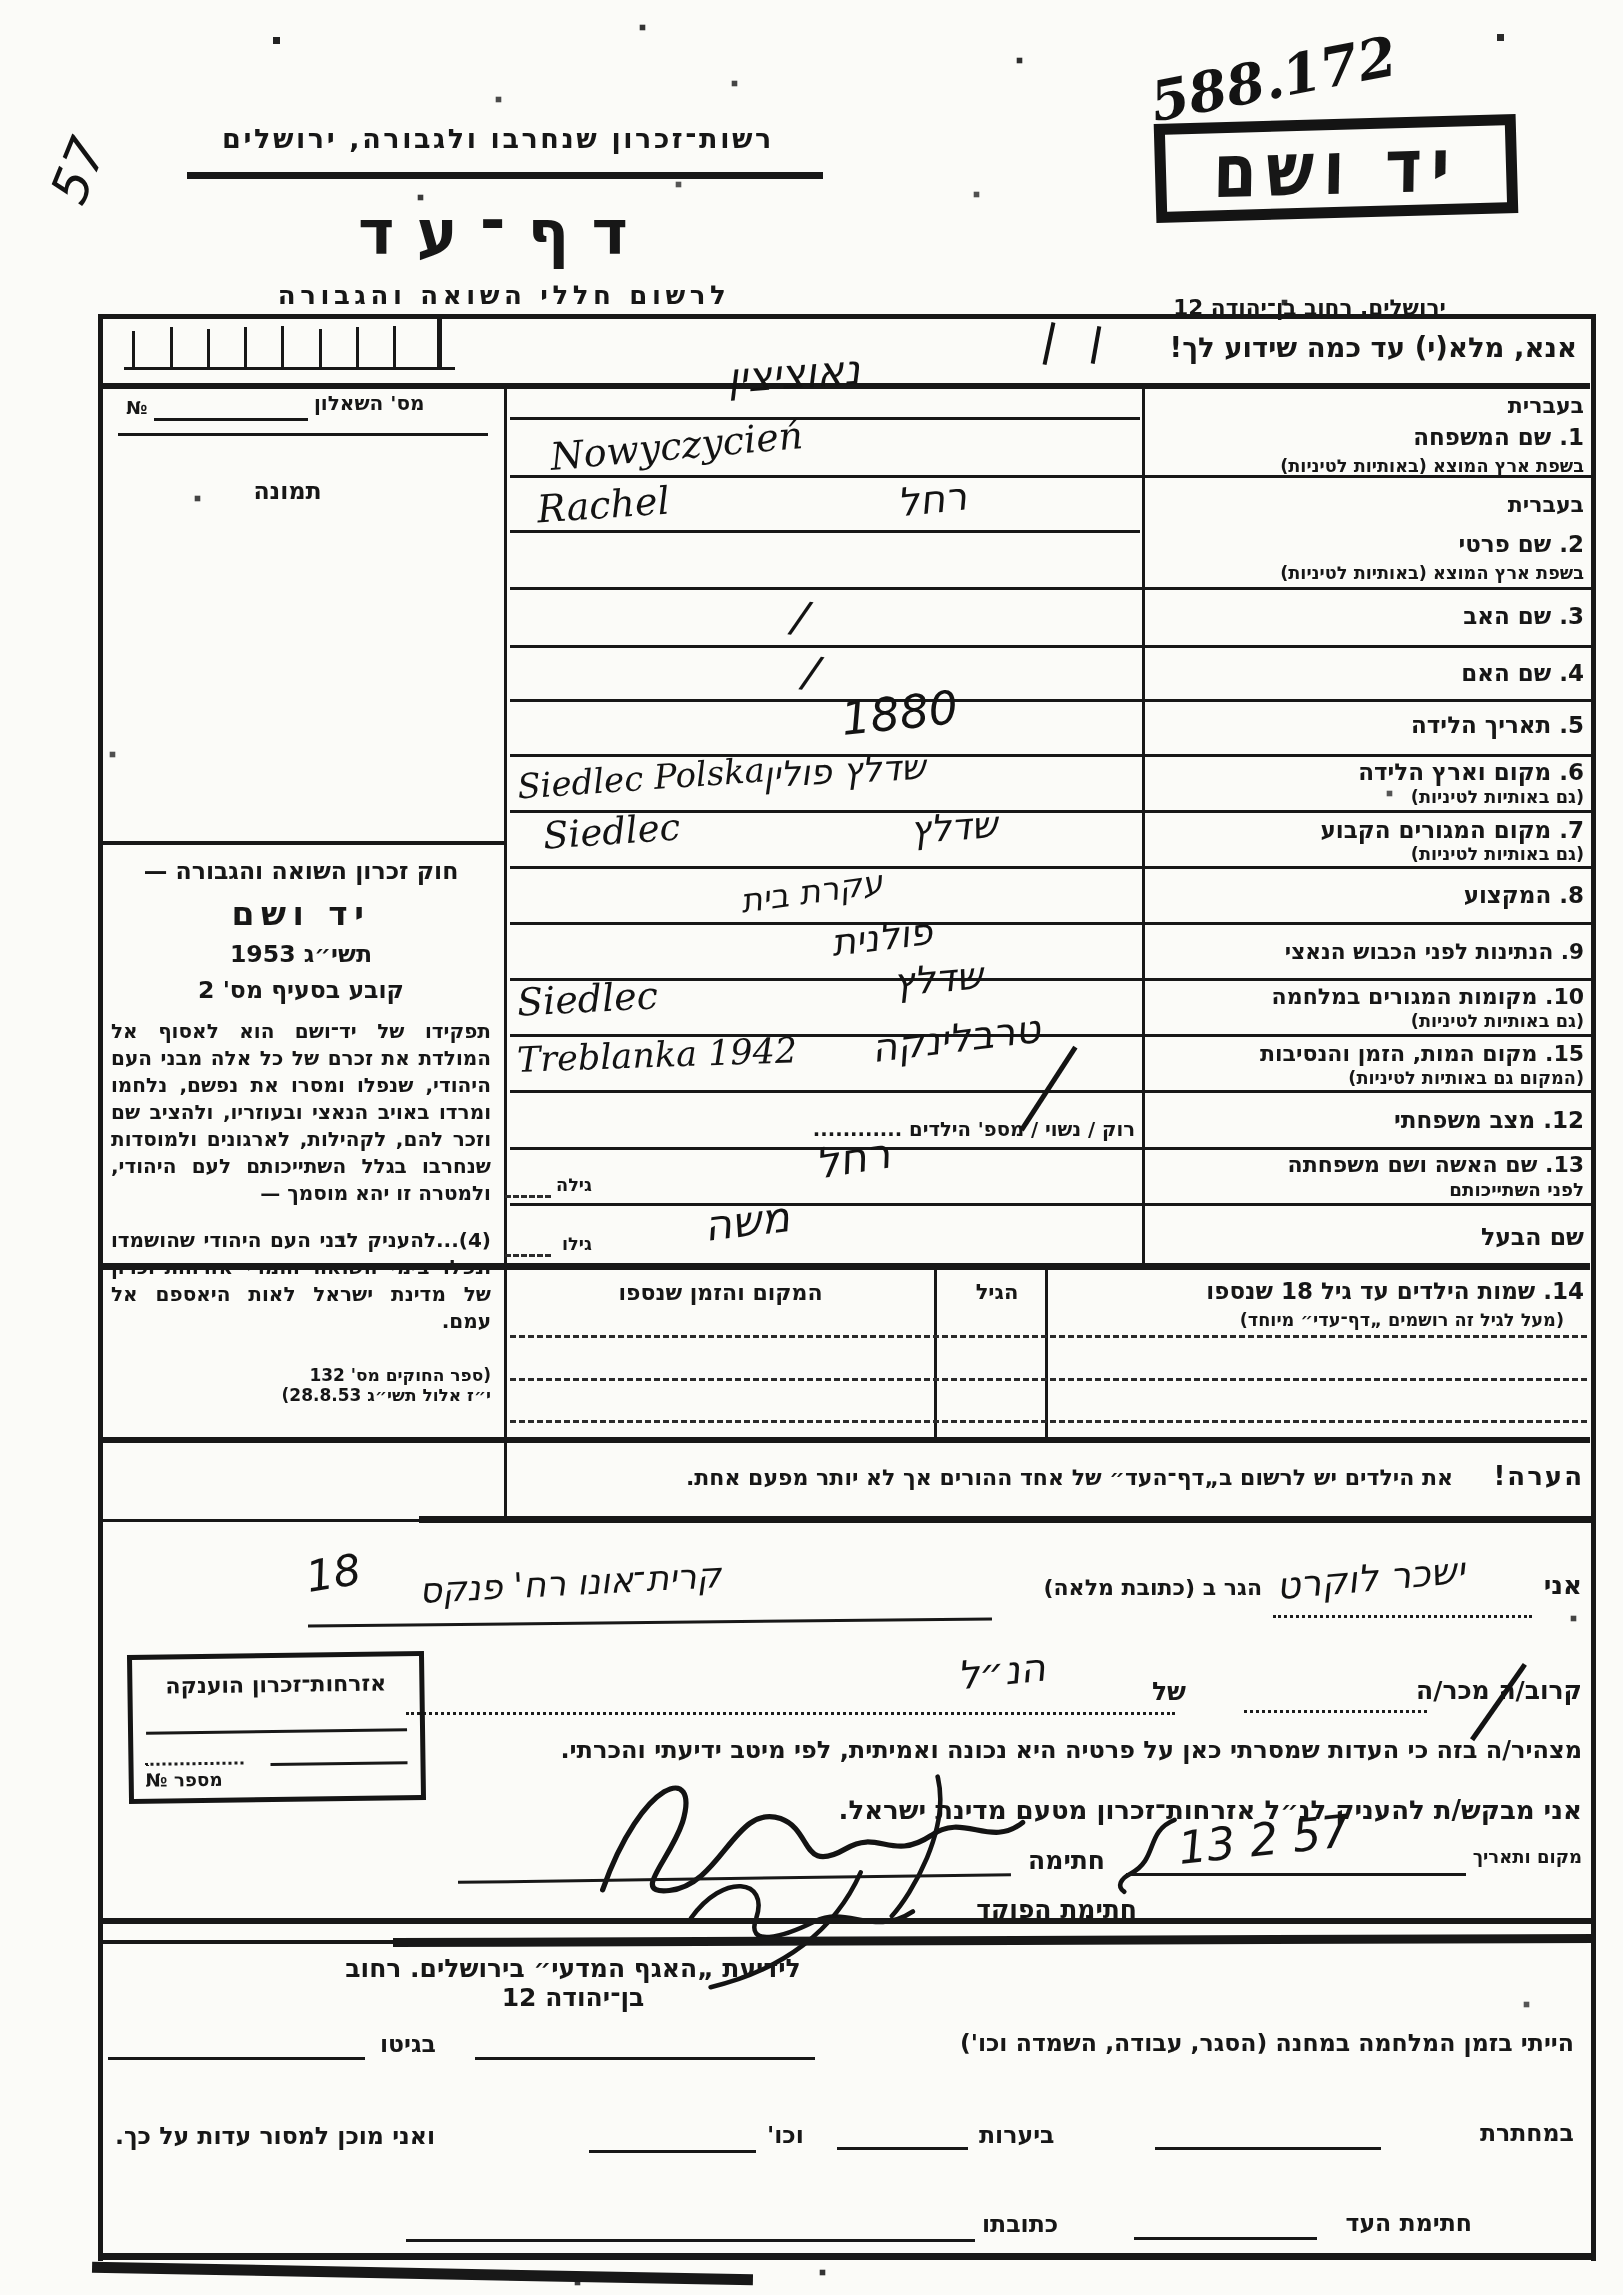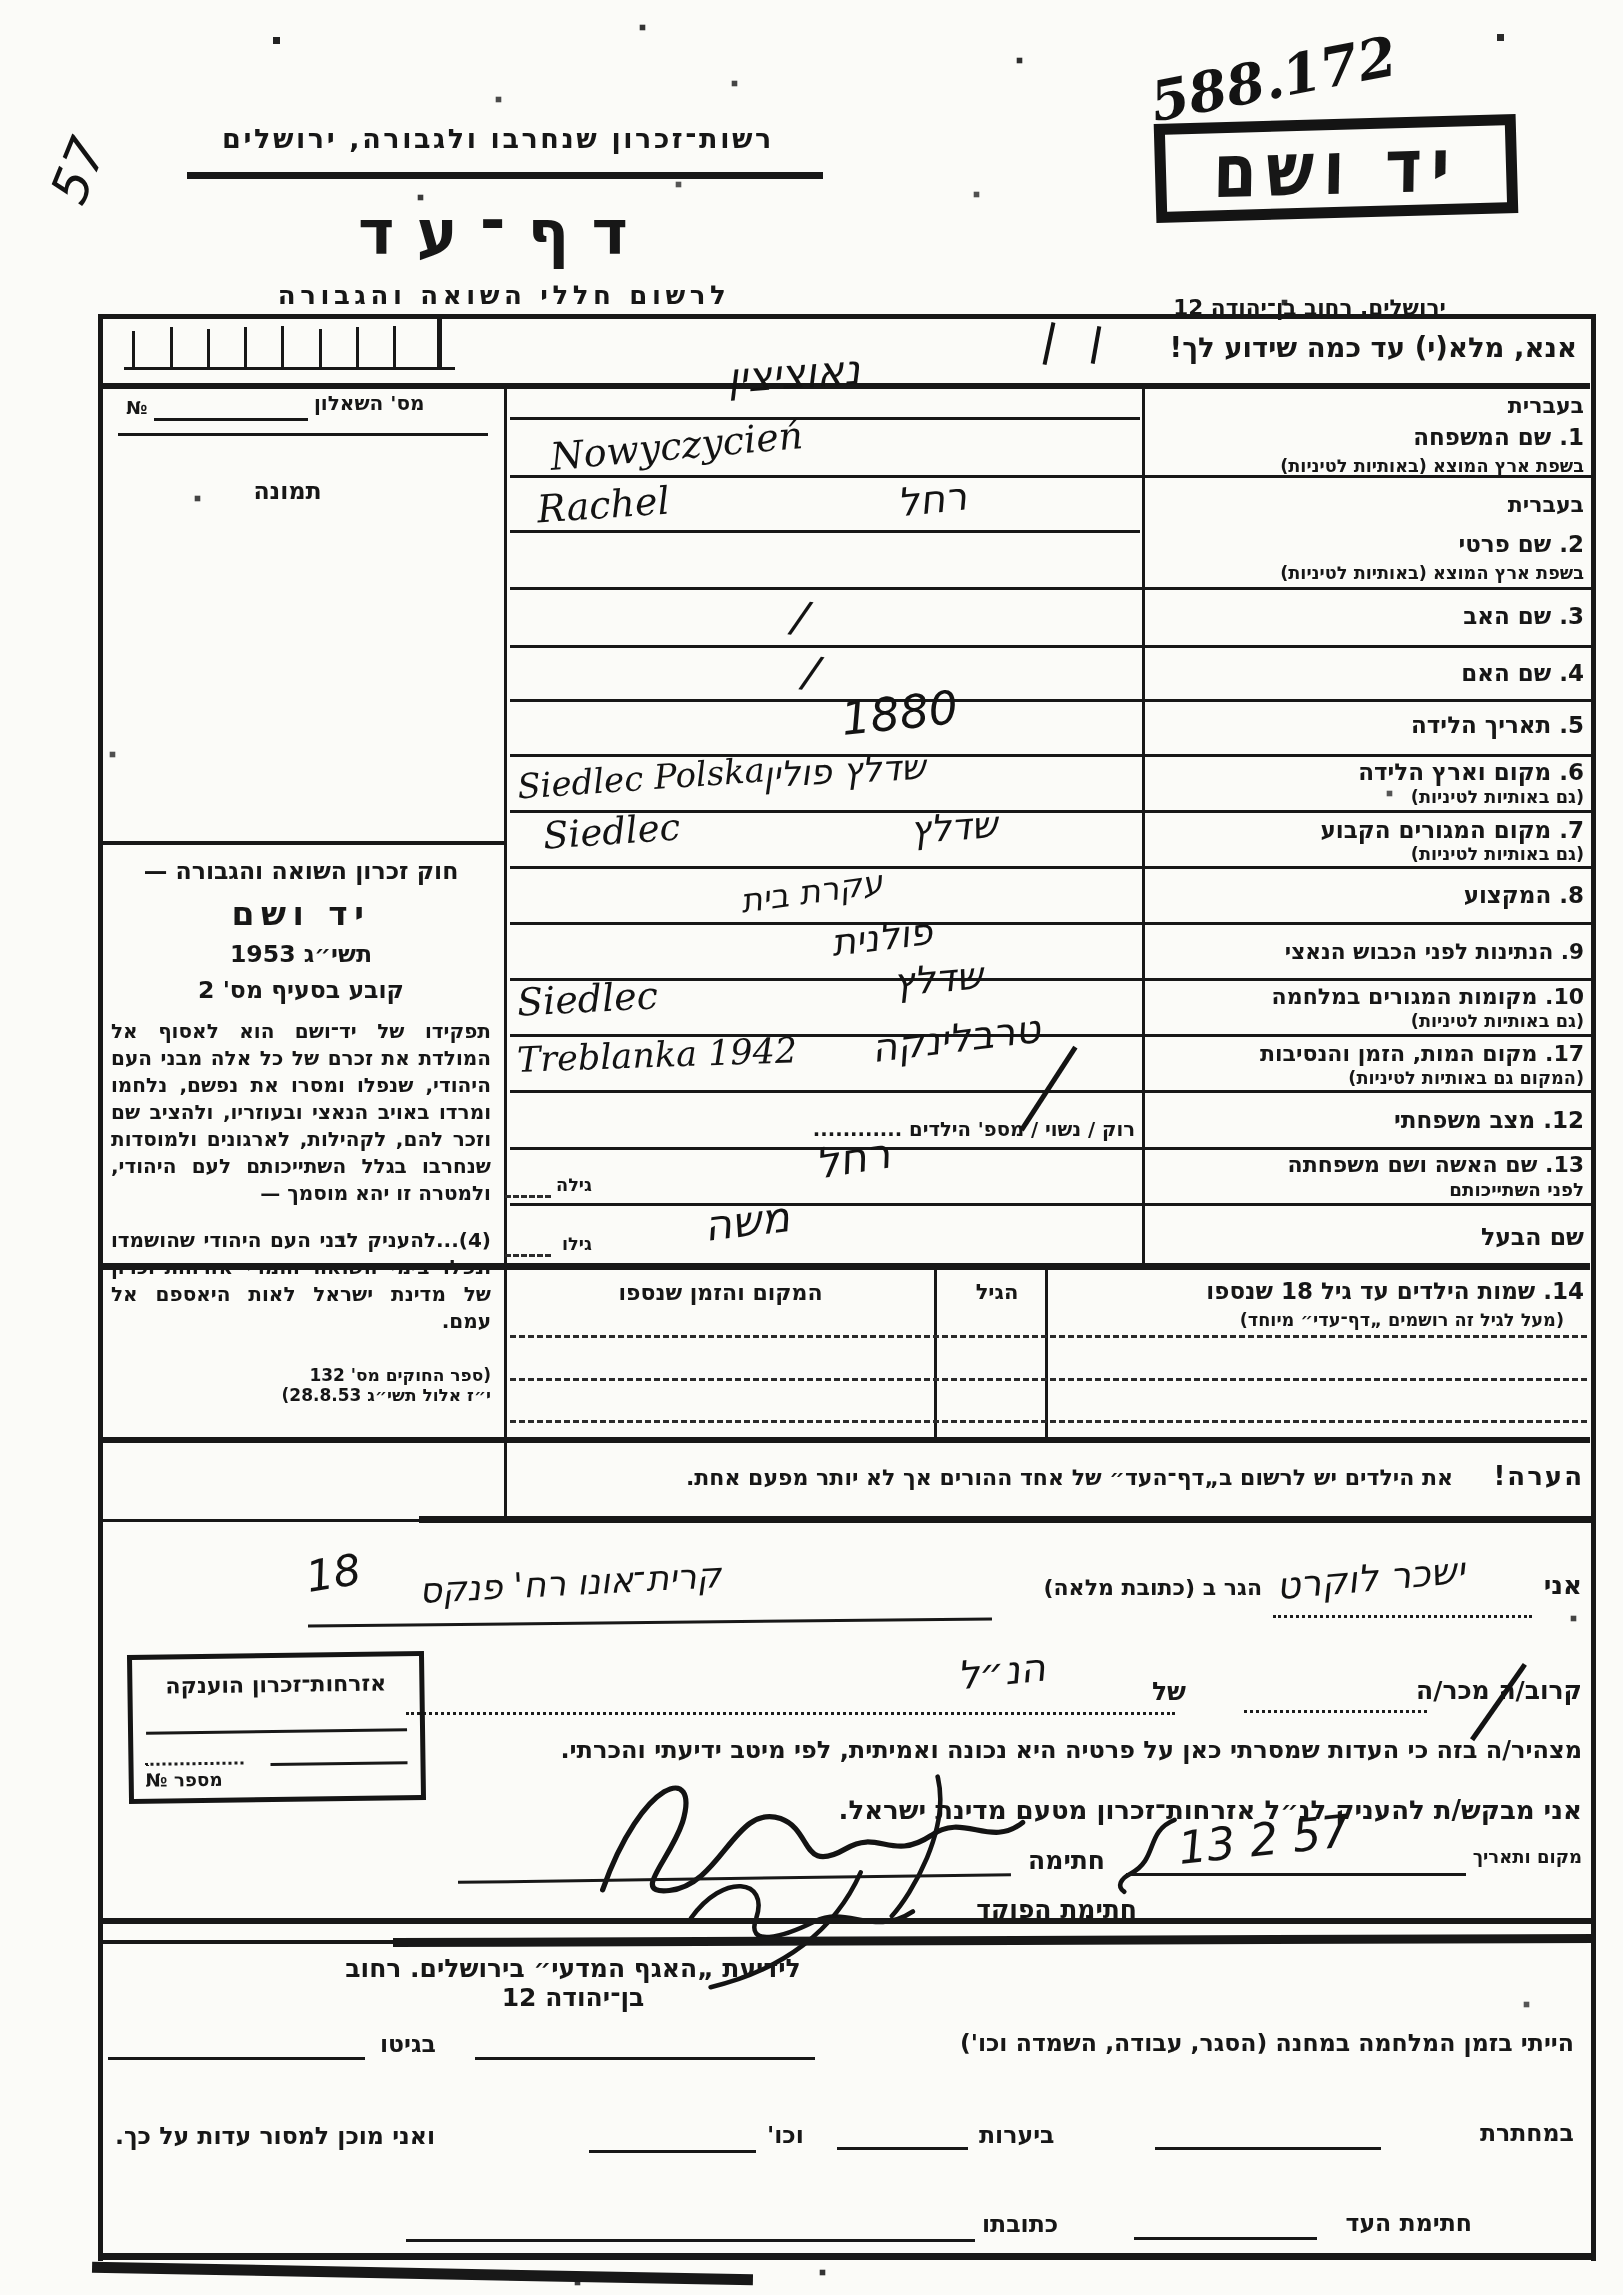--- a/index.html
+++ b/index.html
@@ -97,21 +97,21 @@
   <span class="t" style="right:39px;top:660px;font-size:23px;">4. שם האם</span>
   <span class="t" style="right:39px;top:712px;font-size:23px;">5. תאריך הלידה</span>
   <span class="t" style="right:39px;top:759px;font-size:23px;">6. מקום וארץ הלידה</span>
   <span class="t" style="right:39px;top:787px;font-size:17.7px;">(גם באותיות לטיניות)</span>
   <span class="t" style="right:39px;top:817px;font-size:23px;">7. מקום המגורים הקבוע</span>
   <span class="t" style="right:39px;top:844px;font-size:17.7px;">(גם באותיות לטיניות)</span>
   <span class="t" style="right:39px;top:882px;font-size:23px;">8. המקצוע</span>
   <span class="t" style="right:39px;top:939px;font-size:21.6px;">9. הנתינות לפני הכבוש הנאצי</span>
   <span class="t" style="right:39px;top:984px;font-size:22px;margin-left:12px;">10. מקומות המגורים במלחמה</span>
   <span class="t" style="right:39px;top:1011px;font-size:17.7px;">(גם באותיות לטיניות)</span>
-  <span class="t" style="right:39px;top:1041px;font-size:22px;">17. מקום המות, הזמן והנסיבות</span>
+  <span class="t" style="right:39px;top:1041px;font-size:22px;">15. מקום המות, הזמן והנסיבות</span>
   <span class="t" style="right:39px;top:1068px;font-size:17.7px;">(המקום גם באותיות לטיניות)</span>
   <span class="t" style="right:39px;top:1107px;font-size:23px;">12. מצב משפחתי</span>
   <span class="t" style="right:39px;top:1152px;font-size:22px;">13. שם האשה ושם משפחתה</span>
   <span class="t" style="right:39px;top:1179px;font-size:18.3px;">לפני השתייכותם</span>
   <span class="t" style="right:39px;top:1223px;font-size:23.6px;">שם הבעל</span>
 
   <div class="l" style="left:510px;top:417px;width:630px;"></div>
   <div class="l" style="left:510px;top:475px;width:1081px;"></div>
   <div class="l" style="left:510px;top:530px;width:630px;"></div>
   <div class="l" style="left:510px;top:587px;width:1081px;"></div>

